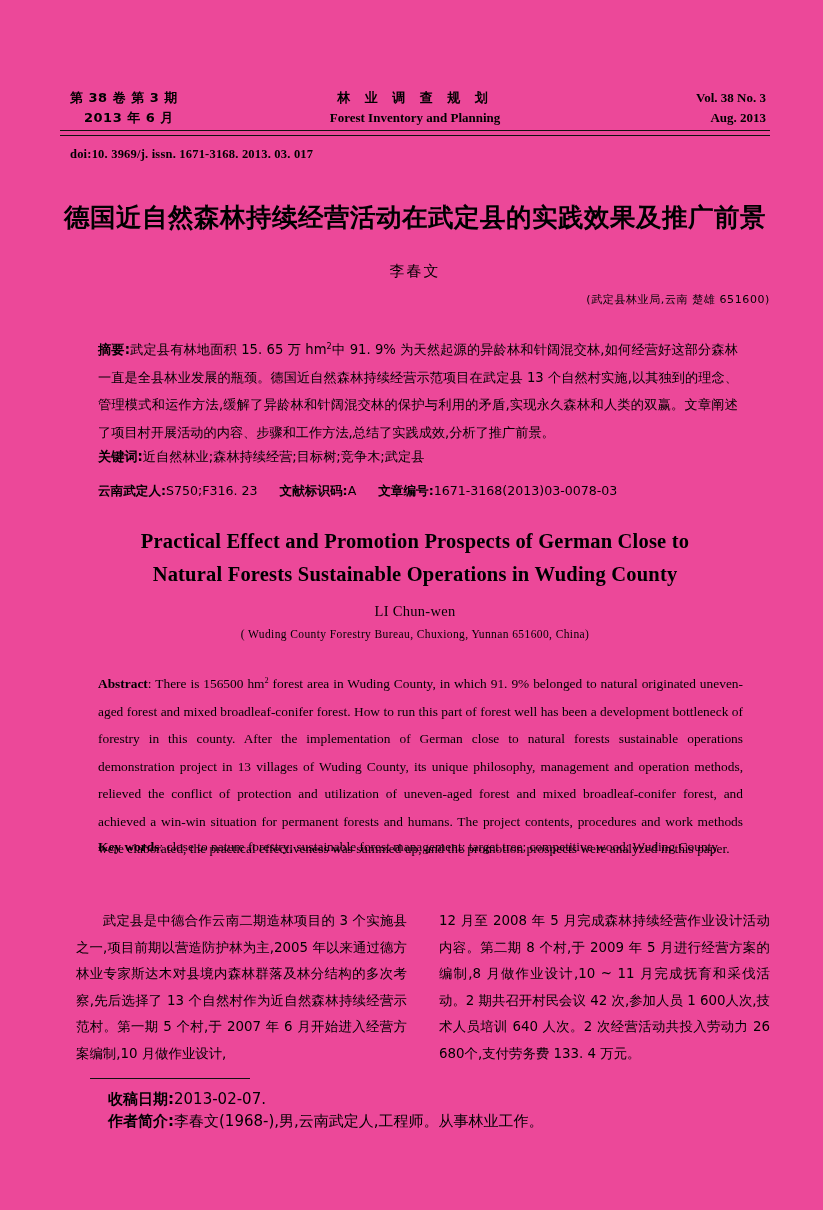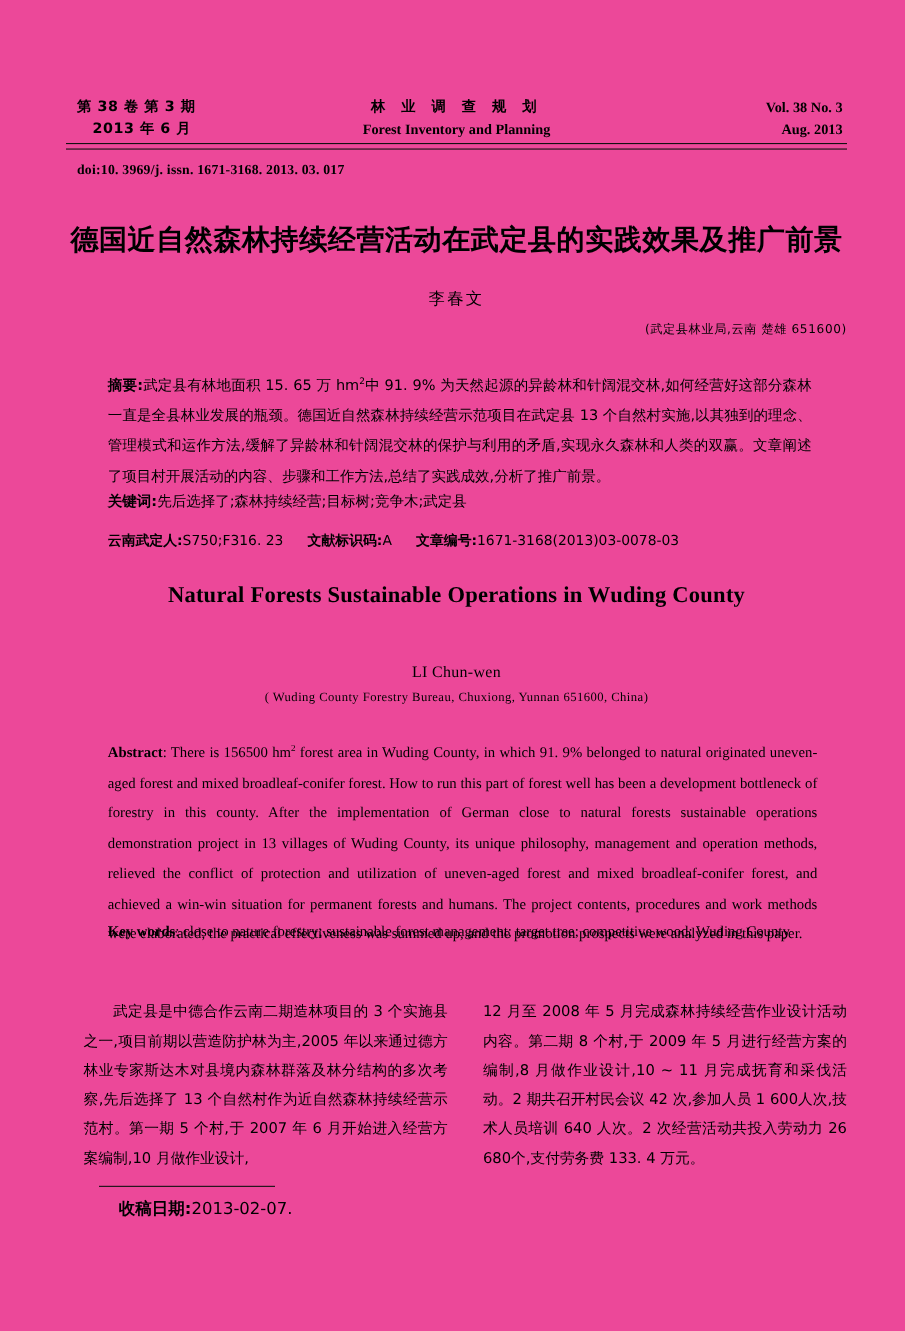--- a/index.html
+++ b/index.html
@@ -258,28 +258,29 @@
 
     <div class="cn-title">德国近自然森林持续经营活动在武定县的实践效果及推广前景</div>
     <div class="cn-author">李春文</div>
     <div class="cn-affil">(武定县林业局,云南 楚雄 651600)</div>
 
     <div class="cn-abs">
       <b>摘要:</b><span>武定县有林地面积 15. 65 万 hm</span><sup>2</sup><span>中 91. 9% 为天然起源的异龄林和针阔混交林,如何经营好这部分森林一直是全县林业发展的瓶颈。德国近自然森林持续经营示范项目在武定县 13 个自然村实施,以其独到的理念、管理模式和运作方法,缓解了异龄林和针阔混交林的保护与利用的矛盾,实现永久森林和人类的双赢。文章阐述了项目村开展活动的内容、步骤和工作方法,总结了实践成效,分析了推广前景。</span>
     </div>
 
     <div class="cn-kw">
-      <b>关键词:</b><span>先后选择了;森林持续经营;目标树;竞争木;武定县</span>
+      <b>关键词:</b><span>近自然林业;森林持续经营;目标树;竞争木;武定县</span>
     </div>
 
     <div class="cn-class">
       <b>云南武定人:</b><span>S750;F316. 23</span><span class="gap"></span><b>文献标识码:</b><span>A</span><span class="gap"></span><b>文章编号:</b><span>1671-3168(2013)03-0078-03</span>
     </div>
 
     <div class="en-title">
+      <div>Practical Effect and Promotion Prospects of German Close to</div>
       <div>Natural Forests Sustainable Operations in Wuding County</div>
     </div>
     <div class="en-author">LI Chun-wen</div>
     <div class="en-affil">( Wuding County Forestry Bureau, Chuxiong, Yunnan 651600, China)</div>
 
     <div class="en-abs">
       <b>Abstract</b><span>:</span><span> There is 156500 hm</span><sup>2</sup><span> forest area in Wuding County, in which 91. 9% belonged to natural originated uneven-aged forest and mixed broadleaf-conifer forest. How to run this part of forest well has been a development bottleneck of forestry in this county. After the implementation of German close to natural forests sustainable operations demonstration project in 13 villages of Wuding County, its unique philosophy, management and operation methods, relieved the conflict of protection and utilization of uneven-aged forest and mixed broadleaf-conifer forest, and achieved a win-win situation for permanent forests and humans. The project contents, procedures and work methods were elaborated, the practical effectiveness was summed up, and the promotion prospects were analyzed in this paper.</span>
     </div>
 
     <div class="en-kw">
@@ -291,16 +292,17 @@
         <p class="indent">武定县是中德合作云南二期造林项目的 3 个实施县之一,项目前期以营造防护林为主,2005 年以来通过德方林业专家斯达木对县境内森林群落及林分结构的多次考察,先后选择了 13 个自然村作为近自然森林持续经营示范村。第一期 5 个村,于 2007 年 6 月开始进入经营方案编制,10 月做作业设计,</p>
       </div>
       <div class="bcol">
         <p>12 月至 2008 年 5 月完成森林持续经营作业设计活动内容。第二期 8 个村,于 2009 年 5 月进行经营方案的编制,8 月做作业设计,10 ~ 11 月完成抚育和采伐活动。2 期共召开村民会议 42 次,参加人员 1 600人次,技术人员培训 640 人次。2 次经营活动共投入劳动力 26 680个,支付劳务费 133. 4 万元。</p>
       </div>
     </div>
 
     <div class="fn-rule"></div>
     <div class="footnotes">
       <div><b>收稿日期:</b><span>2013-02-07.</span></div>
+      <div><b>作者简介:</b><span>李春文(1968-),男,云南武定人,工程师。从事林业工作。</span></div>
     </div>
 
   </div>
 </div>
 
 </body></html>

